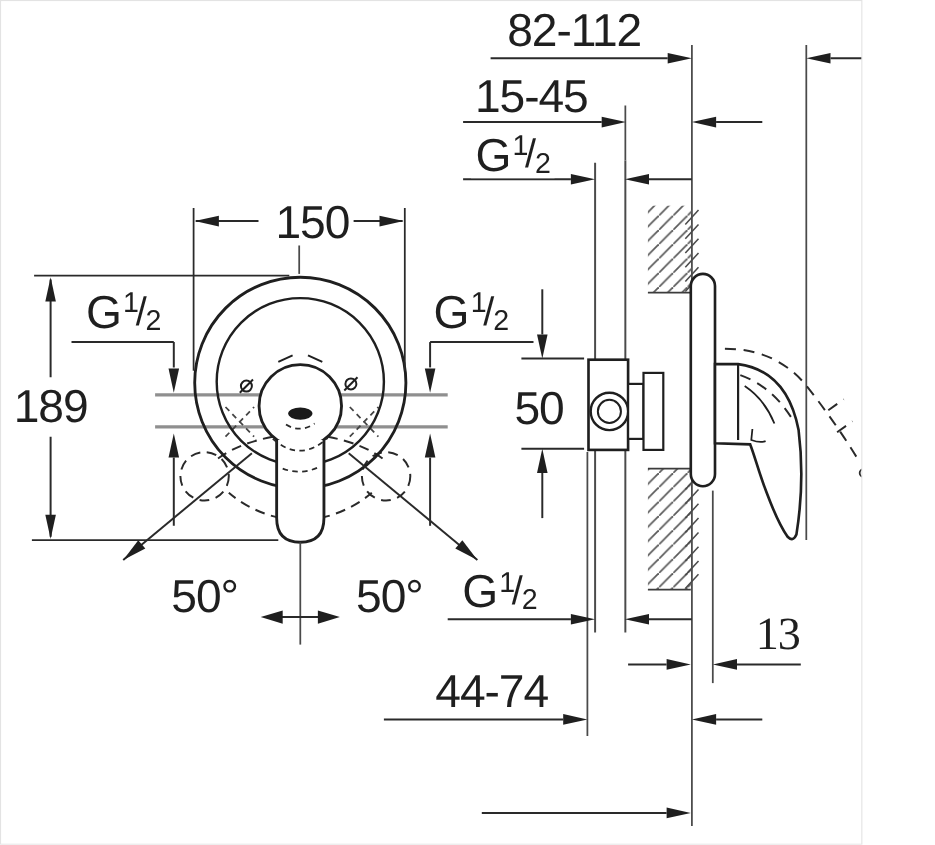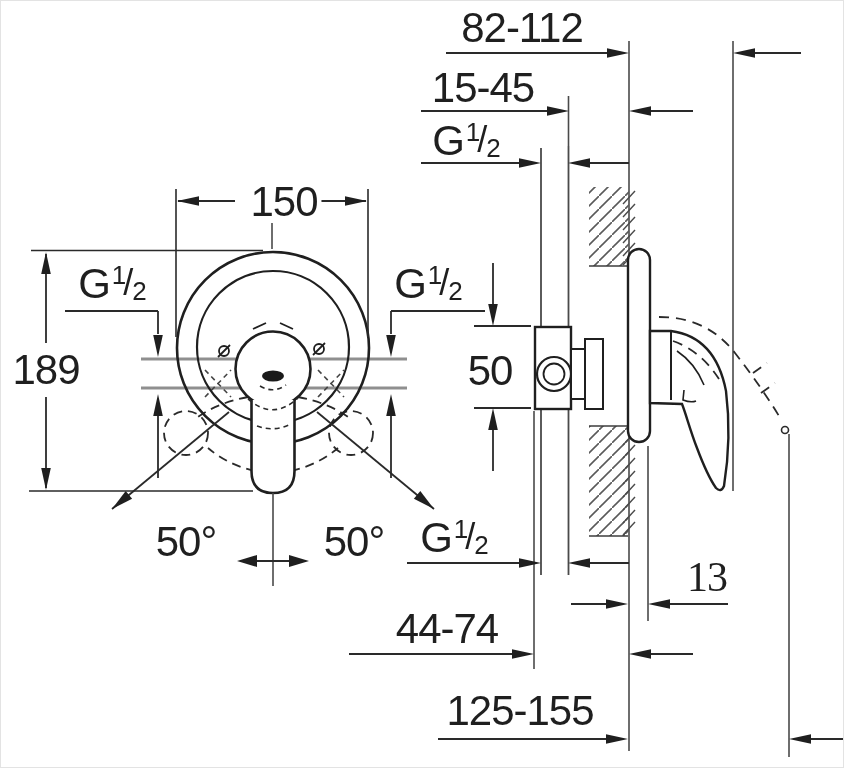--- a/index.html
+++ b/index.html
@@ -1,18 +1,18 @@
 <!DOCTYPE html>
 <html><head>
 <meta charset="utf-8">
 <style>
   html,body{margin:0;padding:0;background:#ffffff;}
   .canvas{
     position:relative;
-    width:844px;height:768px;
+    width:784px;height:768px;
     background:#ffffff;
     border:1px solid #e3e3e3;
     box-sizing:border-box;
     overflow:hidden;
     font-family:"Liberation Sans", sans-serif;
   }
   .canvas svg{position:absolute;left:0;top:0;}
   .lbl{
     position:absolute;
     transform:translate(-50%,-50%);
@@ -275,15 +275,14 @@
 
 <div class="lbl" style="left:185px; top:541px;">50°</div>
 <div class="lbl" style="left:353px; top:541px;">50°</div>
 
 <div class="lbl g-label" style="left:453px; top:537px;">
   <span class="g">G</span><span class="num">1</span><span class="slash">/</span><span class="den">2</span>
 </div>
 
 <div class="lbl" style="left:706px; top:576px;font-family:Liberation Serif, serif;">13</div>
 <div class="lbl" style="left:446px; top:628px;">44-74</div>
-<div class="lbl" style="left:519px; top:710px;">125-155</div>
 
 </div>
 
 </body></html>

